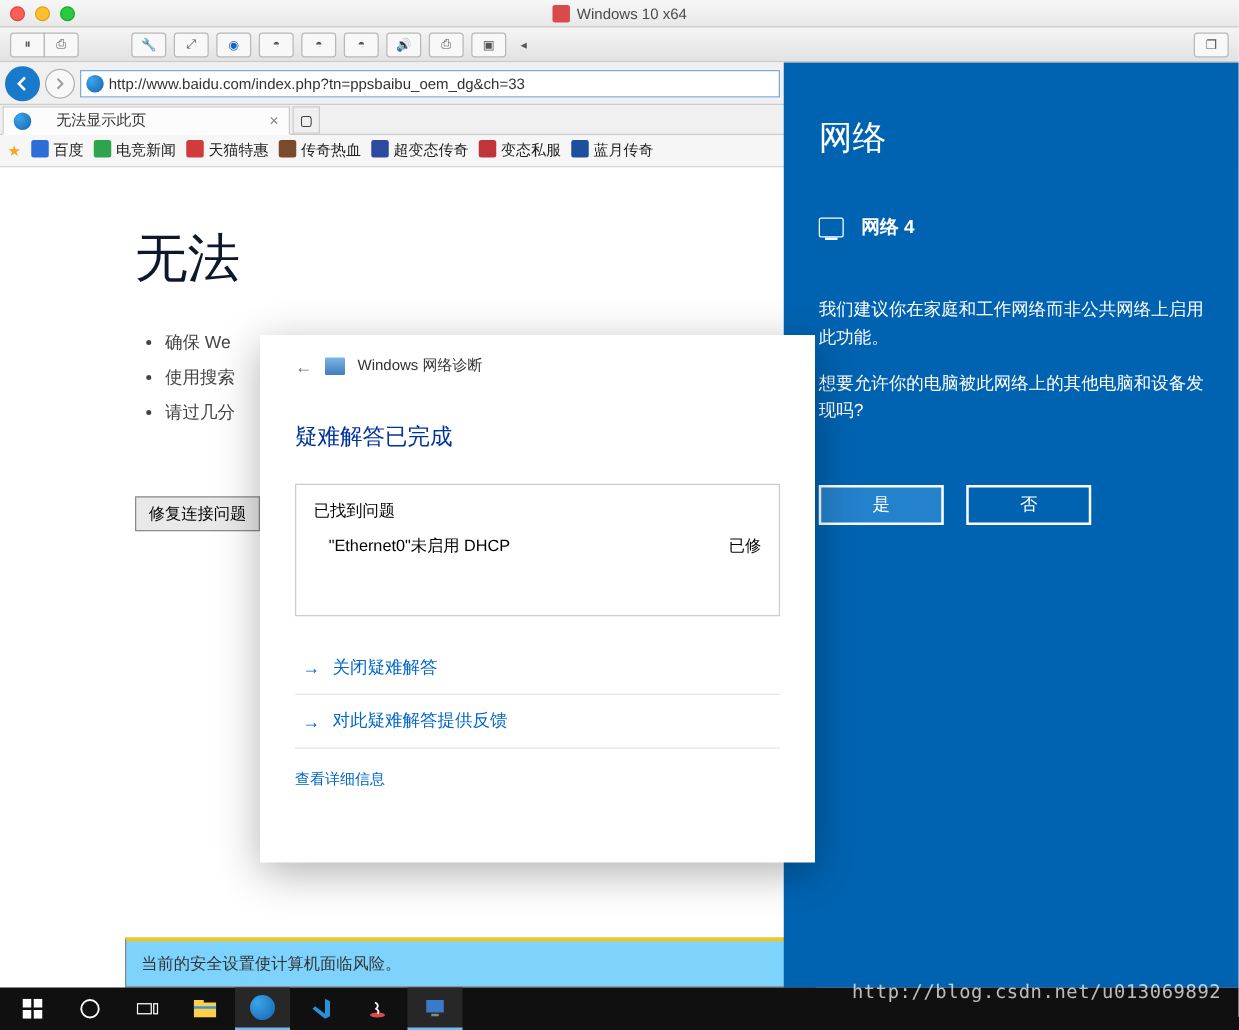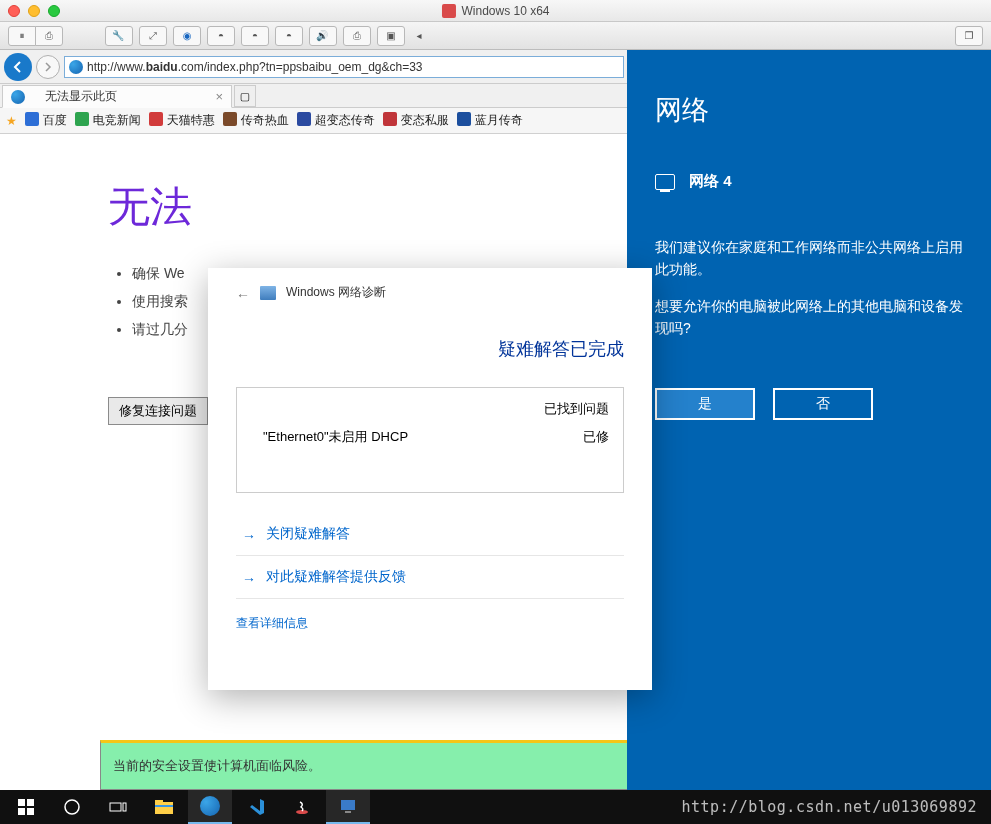--- a/index.html
+++ b/index.html
@@ -28,42 +28,42 @@
 .vm-content { position: absolute; top: 50px; left: 0; right: 0; bottom: 0; background: #fff; }
 
 
 .ie-nav { height: 34px; background: #f0f0f0; border-bottom: 1px solid #ccc; display: flex; align-items: center; padding: 0 4px; gap: 4px; }
 .ie-back { width: 28px; height: 28px; border-radius: 50%; background: #1979ca; display: flex; align-items: center; justify-content: center; }
 .ie-back svg { fill: #fff; }
 .ie-fwd { width: 24px; height: 24px; border: 1px solid #b0b0b0; border-radius: 50%; display: flex; align-items: center; justify-content: center; background: #f8f8f8; }
 .ie-url { flex: 1; height: 22px; background: #fff; border: 1px solid #7badd9; display: flex; align-items: center; padding: 0 4px; gap: 4px; font-size: 12px; max-width: 560px; }
 .ie-e-icon { width: 14px; height: 14px; background: radial-gradient(circle at 30% 30%, #3ba6e8, #1564b1); border-radius: 50%; position: relative; }
 .url-text { color: #333; }
-.url-text .domain { font-weight: bold; }
+.url-text .domain { font-weight: normal; }
 
 
 .ie-tabs { height: 24px; background: #f0f0f0; border-bottom: 1px solid #ccc; display: flex; align-items: flex-end; padding-left: 2px; }
 .ie-tab { height: 23px; min-width: 230px; background: #fcfcfc; border: 1px solid #ccc; border-bottom: 1px solid #fcfcfc; display: flex; align-items: center; padding: 0 8px; gap: 20px; font-size: 12px; color: #333; margin-bottom: -1px; }
 .ie-tab-close { margin-left: auto; color: #888; font-size: 13px; }
 .ie-newtab { width: 22px; height: 22px; border: 1px solid #ccc; background: #efefef; display: flex; align-items: center; justify-content: center; font-size: 11px; margin-left: 2px; }
 
 
 .ie-fav { height: 26px; background: #f6f6f6; border-bottom: 1px solid #d0d0d0; display: flex; align-items: center; padding: 0 6px; gap: 8px; font-size: 12px; }
 .fav-item { display: flex; align-items: flex-start; gap: 4px; color: #222; }
 .fav-icon { width: 14px; height: 14px; border-radius: 2px; }
 
 
 .ie-page { position: absolute; top: 84px; left: 0; right: 338px; bottom: 34px; background: #fff; padding: 45px 0 0 108px; }
-.ie-page h1 { font-size: 42px; font-weight: 400; color: #6d28d9; margin-bottom: 30px; }
+.ie-page h1 { font-size: 42px; font-weight: 400; color: #0f172a; margin-bottom: 30px; }
 .ie-page ul { list-style: disc; margin-left: 24px; color: #444; font-size: 14px; }
 .ie-page li { margin-bottom: 10px; }
 .ie-fix-btn { margin-top: 48px; padding: 4px 10px; font-size: 13px; background: #e9e9e9; border: 1px solid #8b8b8b; display: inline-block; }
 
 
-.ie-security { position: absolute; bottom: 34px; left: 100px; right: 338px; height: 50px; background: #86efac; border: 1px solid #888; border-top: 3px solid #f5c518; display: flex; align-items: center; padding: 0 12px; font-size: 13px; color: #333; }
+.ie-security { position: absolute; bottom: 34px; left: 100px; right: 338px; height: 40px; background: #7dd3fc; border: 1px solid #888; border-top: 3px solid #f5c518; display: flex; align-items: center; padding: 0 12px; font-size: 13px; color: #333; }
 
 
 .network-panel { position: absolute; top: 0; right: 0; bottom: 34px; width: 364px; background: #0063b1; color: #fff; padding: 42px 28px; }
 .network-panel h2 { font-size: 27px; font-weight: 400; margin-bottom: 44px; }
 .net-icon { display: flex; align-items: center; gap: 14px; margin-bottom: 46px; font-size: 15px; font-weight: 600; }
 .net-icon-glyph { width: 20px; height: 16px; border: 1.5px solid #fff; border-radius: 2px; position: relative; }
 .net-icon-glyph::after { content: ""; position: absolute; left: 4px; right: 4px; bottom: -3px; height: 1.5px; background: #fff; }
 .network-panel p { font-size: 14px; line-height: 1.55; margin-bottom: 16px; }
 .net-buttons { display: flex; gap: 18px; margin-top: 48px; }
 .net-btn { width: 100px; height: 32px; border: 2px solid #fff; background: transparent; color: #fff; font-size: 14px; display: flex; align-items: center; justify-content: center; }
@@ -72,31 +72,31 @@
 
 .taskbar { position: absolute; bottom: 0; left: 0; right: 0; height: 34px; background: #101010; display: flex; align-items: center; padding: 0 4px; gap: 2px; }
 .task-item { width: 44px; height: 34px; display: flex; align-items: center; justify-content: center; color: #fff; }
 .task-item.active { background: #272727; border-bottom: 2px solid #76b9ed; }
 
 
 .dialog { position: absolute; left: 208px; top: 218px; width: 444px; height: 422px; background: #fff; box-shadow: 0 8px 32px rgba(0,0,0,.3); padding: 16px 28px; }
 .dialog-header { display: flex; align-items: center; gap: 10px; font-size: 12px; color: #333; margin-bottom: 36px; }
 .dlg-back-arrow { color: #777; font-size: 14px; }
 .dlg-icon { width: 16px; height: 14px; background: linear-gradient(#7fb4e6, #3f7dbd); border-radius: 1px; }
-.dialog-title { color: #003399; font-size: 18px; font-weight: 400; margin-bottom: 26px; text-align: right; }
+.dialog-title { color: #003399; font-size: 18px; font-weight: 400; margin-bottom: 26px; }
 .dialog-box { border: 1px solid #ccc; padding: 12px 14px 46px; margin-bottom: 20px; }
-.dlg-found { font-size: 13px; margin-bottom: 10px; text-align: right; }
+.dlg-found { font-size: 13px; margin-bottom: 10px; }
 .dlg-issue { font-size: 13px; padding-left: 12px; display: flex; justify-content: space-between; }
 .dlg-action { display: flex; align-items: center; gap: 10px; padding: 12px 6px; color: #0066cc; font-size: 14px; border-bottom: 1px solid #e6e6e6; }
 .dlg-action:last-of-type { border-bottom: none; }
 .dlg-action-arrow { color: #0066cc; }
 .dlg-detail { margin-top: 16px; font-size: 12px; color: #0066cc; }
 
 
-.watermark { position: absolute; bottom: 8px; right: 14px; font-size: 15px; color: rgba(255,255,255,0.72); font-family: monospace; letter-spacing: 0.5px; z-index: 200;}
+.watermark { position: absolute; bottom: 22px; right: 14px; font-size: 15px; color: rgba(255,255,255,0.72); font-family: monospace; letter-spacing: 0.5px; z-index: 200;}
 </style>
 </head>
 <body>
 
 <div class="mac-titlebar">
   <div class="traffic-lights">
     <span class="tl-red"></span>
     <span class="tl-yellow"></span>
     <span class="tl-green"></span>
   </div>

